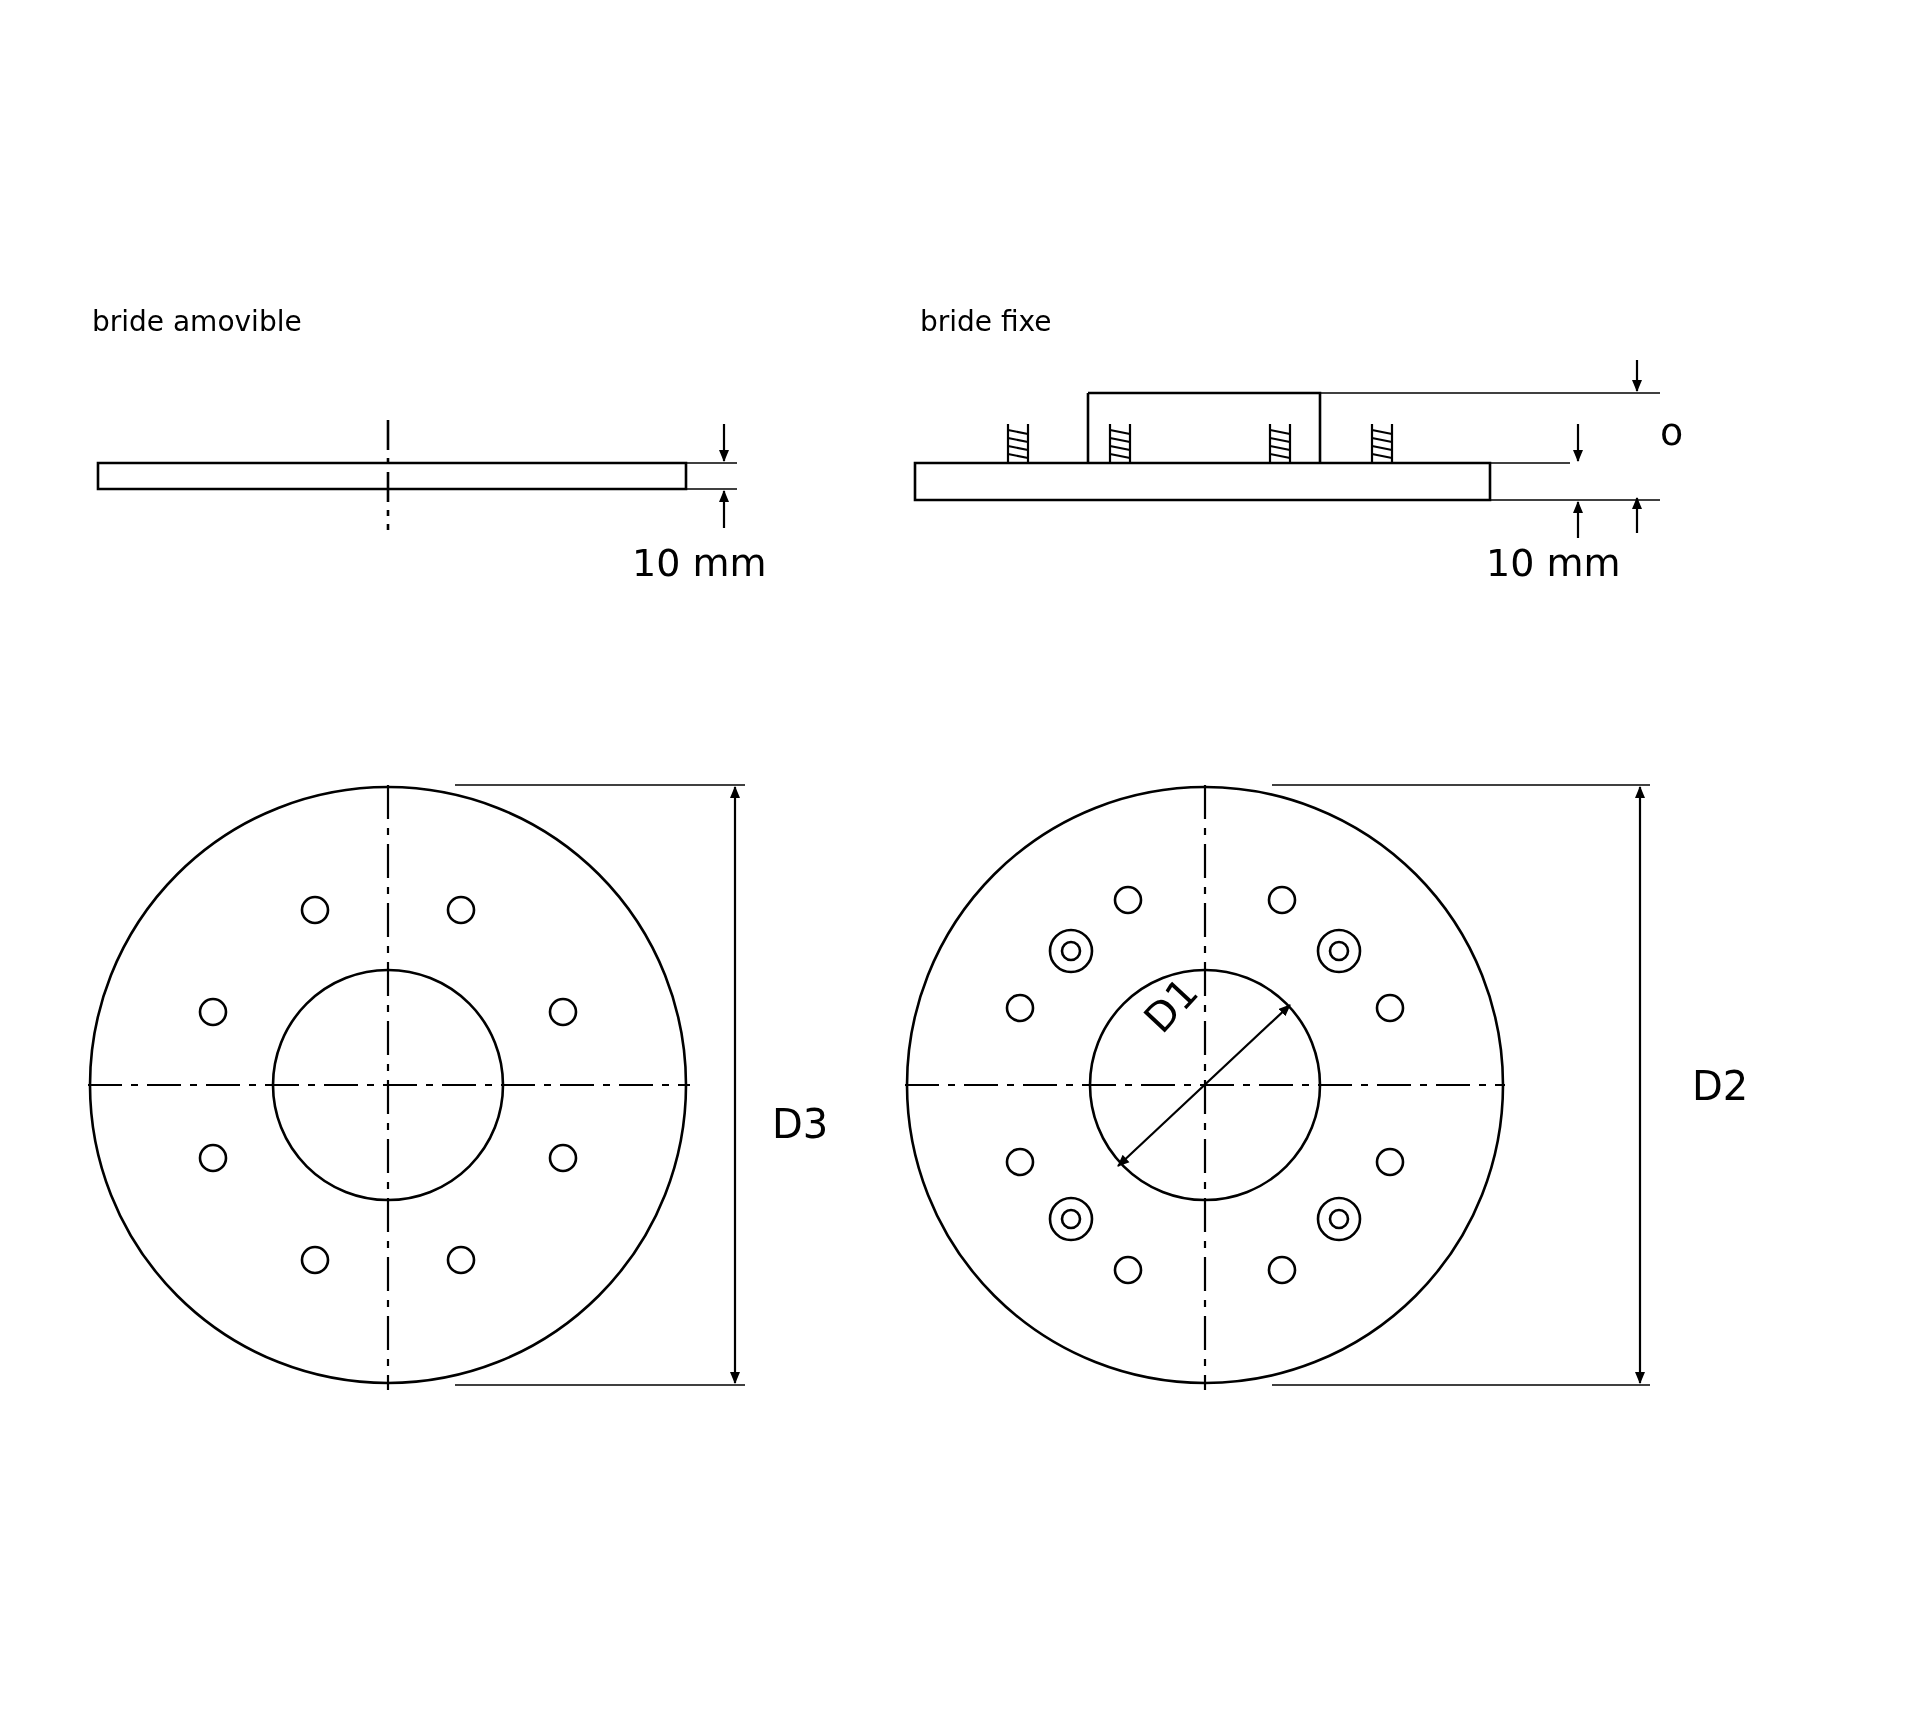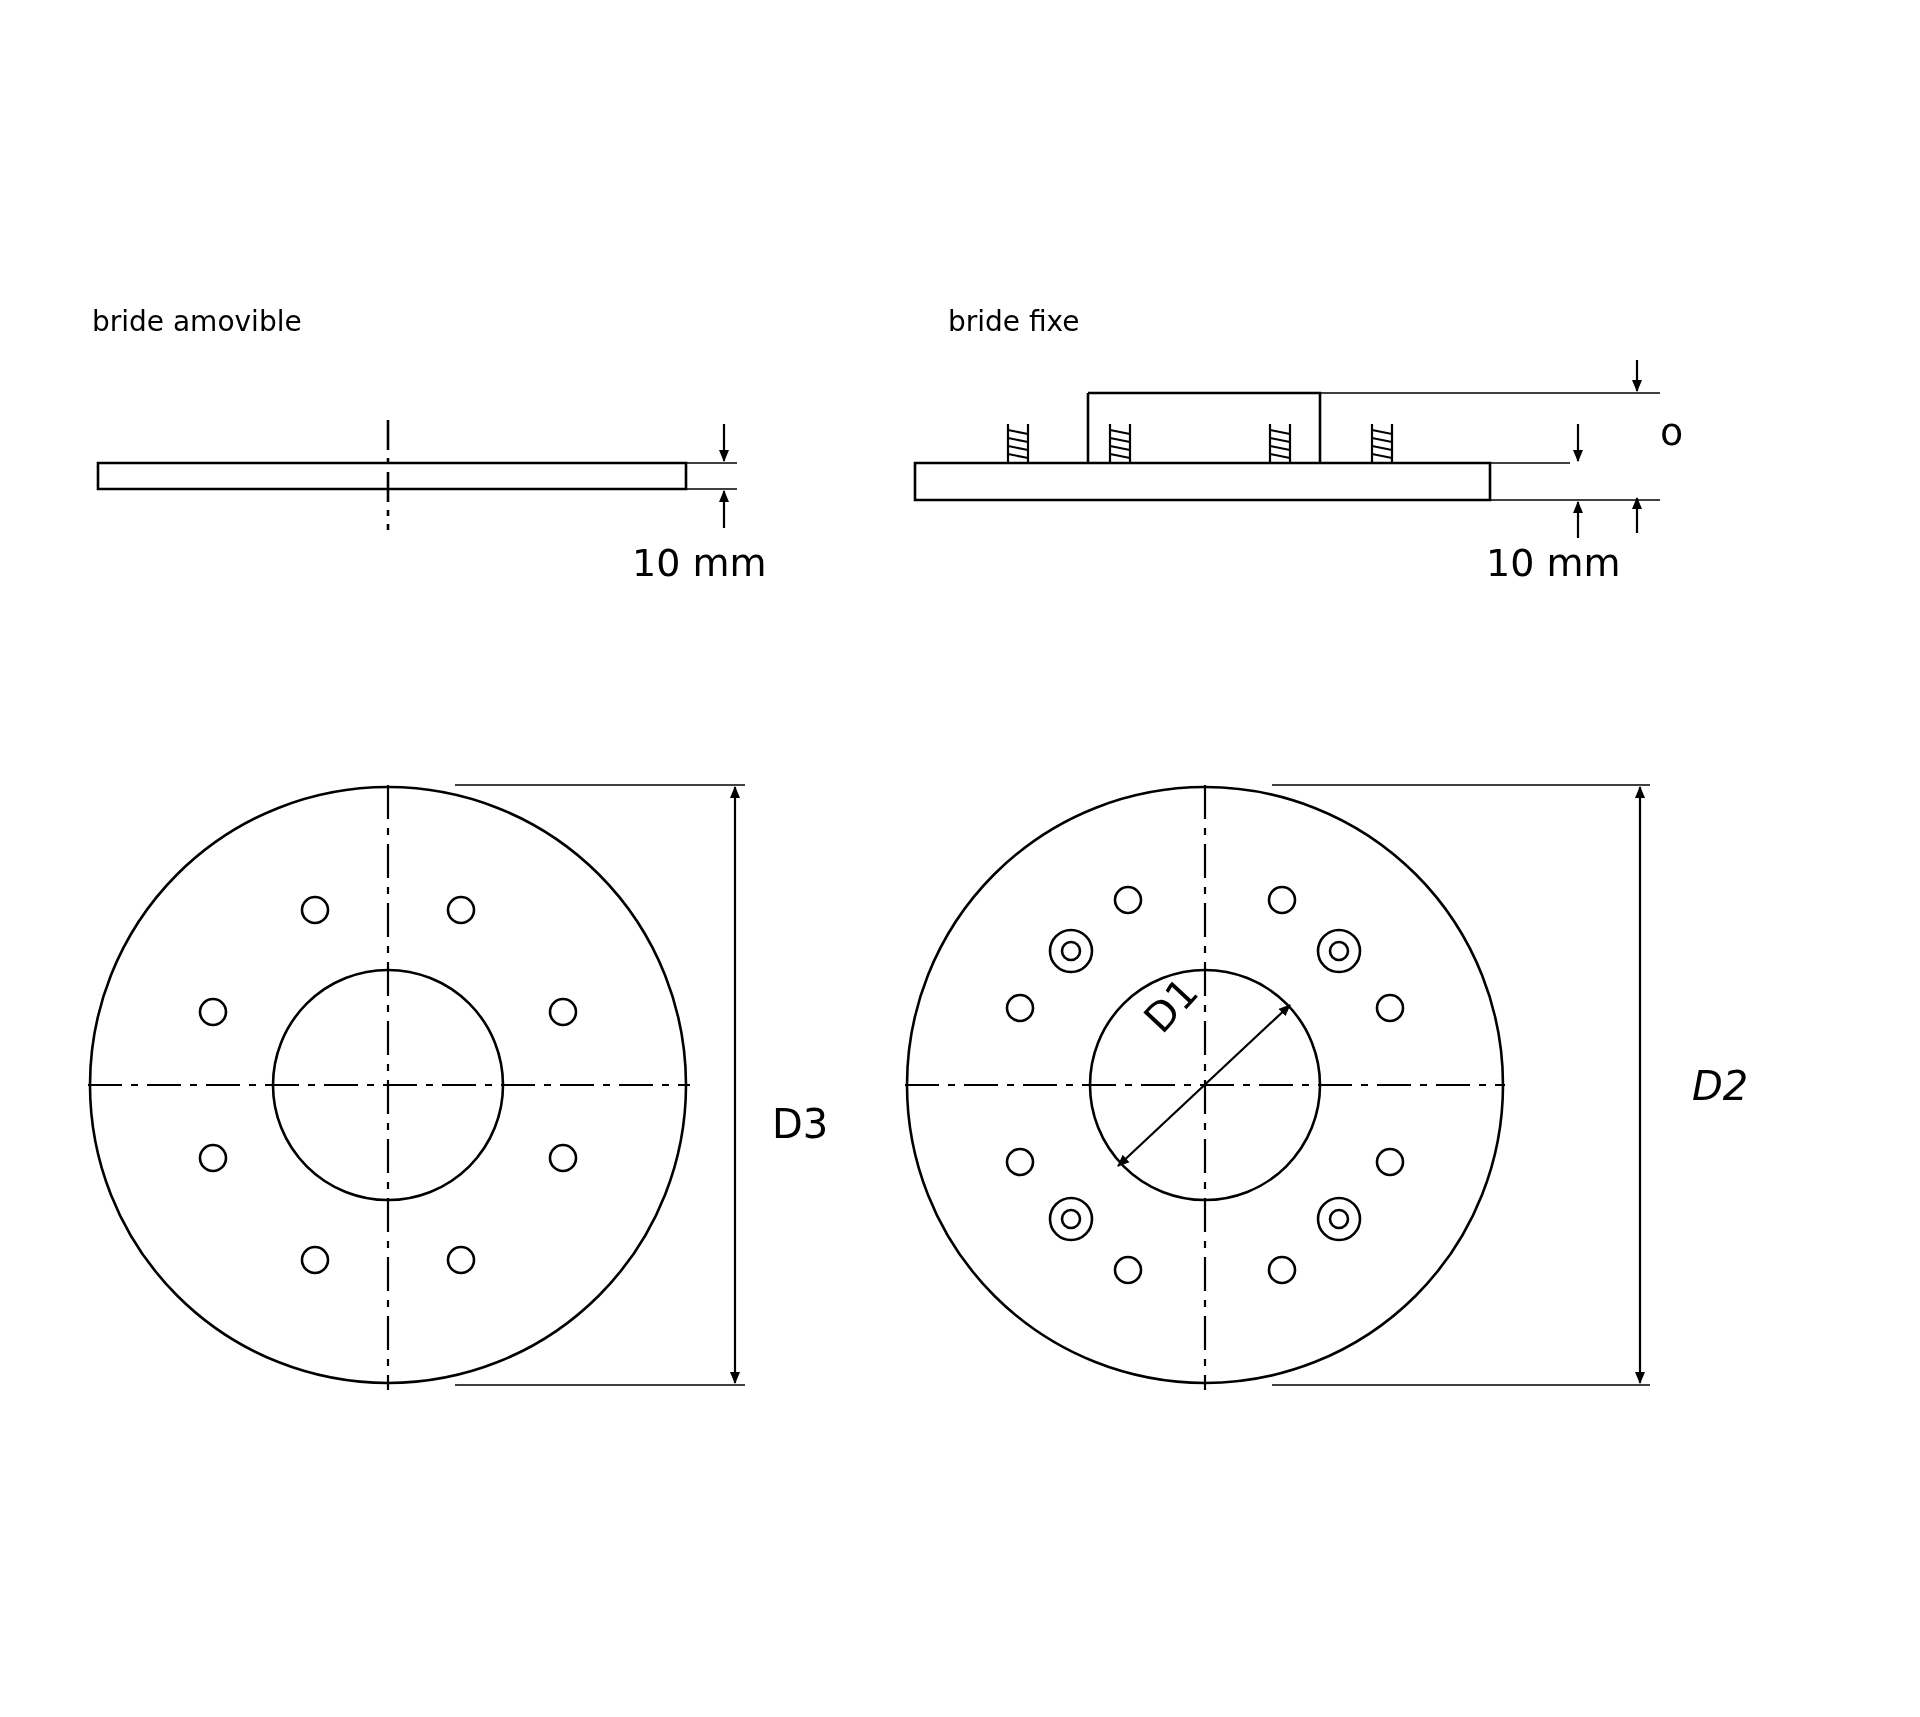--- a/index.html
+++ b/index.html
@@ -164,25 +164,25 @@
       <path d="M1272,785 L1650,785" stroke-width="1.6"></path>
       <path d="M1272,1385 L1650,1385" stroke-width="1.6"></path>
       <path d="M1640,787 L1640,1383" stroke-width="2.2" marker-start="url(#arrStart)" marker-end="url(#arrEnd)"></path>
     </g>
 
   </g>
 </svg>
 
 <div class="label title-label" style="left:92px; top:305px;">bride amovible</div>
 
-<div class="label title-label" style="left:920px; top:305px;margin-left:28px;">bride fixe</div>
+<div class="label title-label" style="left:920px; top:305px;">bride fixe</div>
 
 <div class="label dim-label" style="left:632px; top:541px;">10 mm</div>
 
 <div class="label dim-label" style="left:1486px; top:541px;">10 mm</div>
 
 <div class="label dim-label" style="left:1660px; top:410px;">o</div>
 
 <div class="label big-dim-label" style="left:772px; top:1101px;">D3</div>
 
-<div class="label big-dim-label" style="left:1692px; top:1063px;font-style:italic;">D2</div>
+<div class="label big-dim-label" style="left:1692px; top:1063px;">D2</div>
 
 <div class="label big-dim-label rot-label" style="left:1135px; top:1010px; transform:rotate(-47deg);">D1</div>
 
 </body></html>

